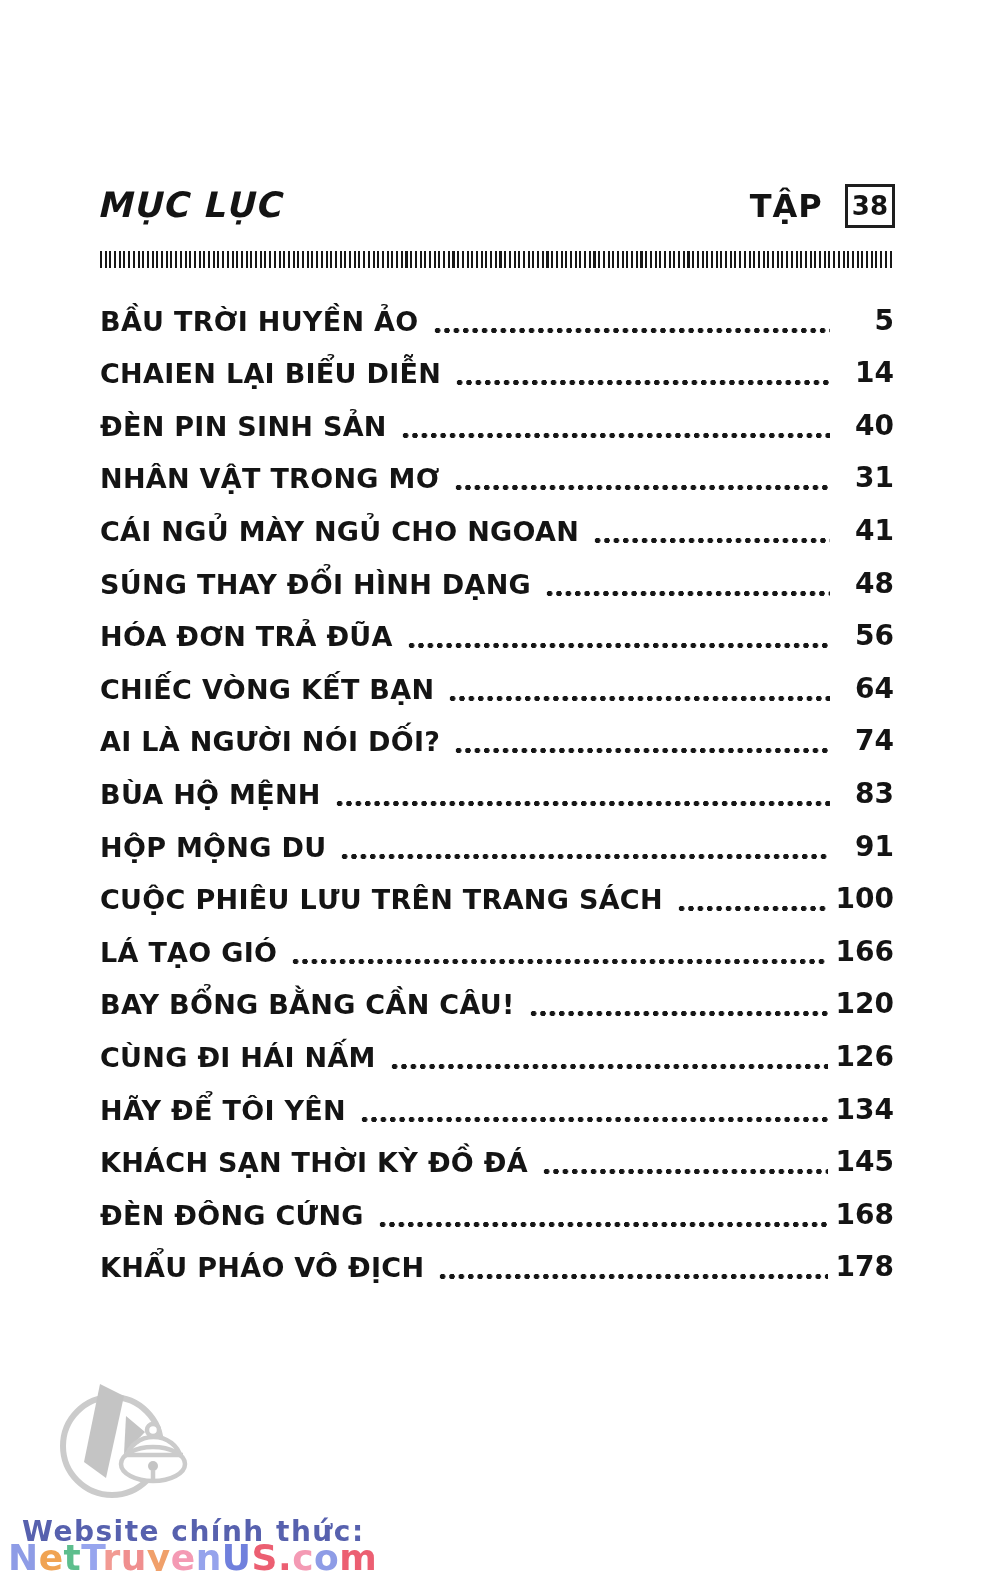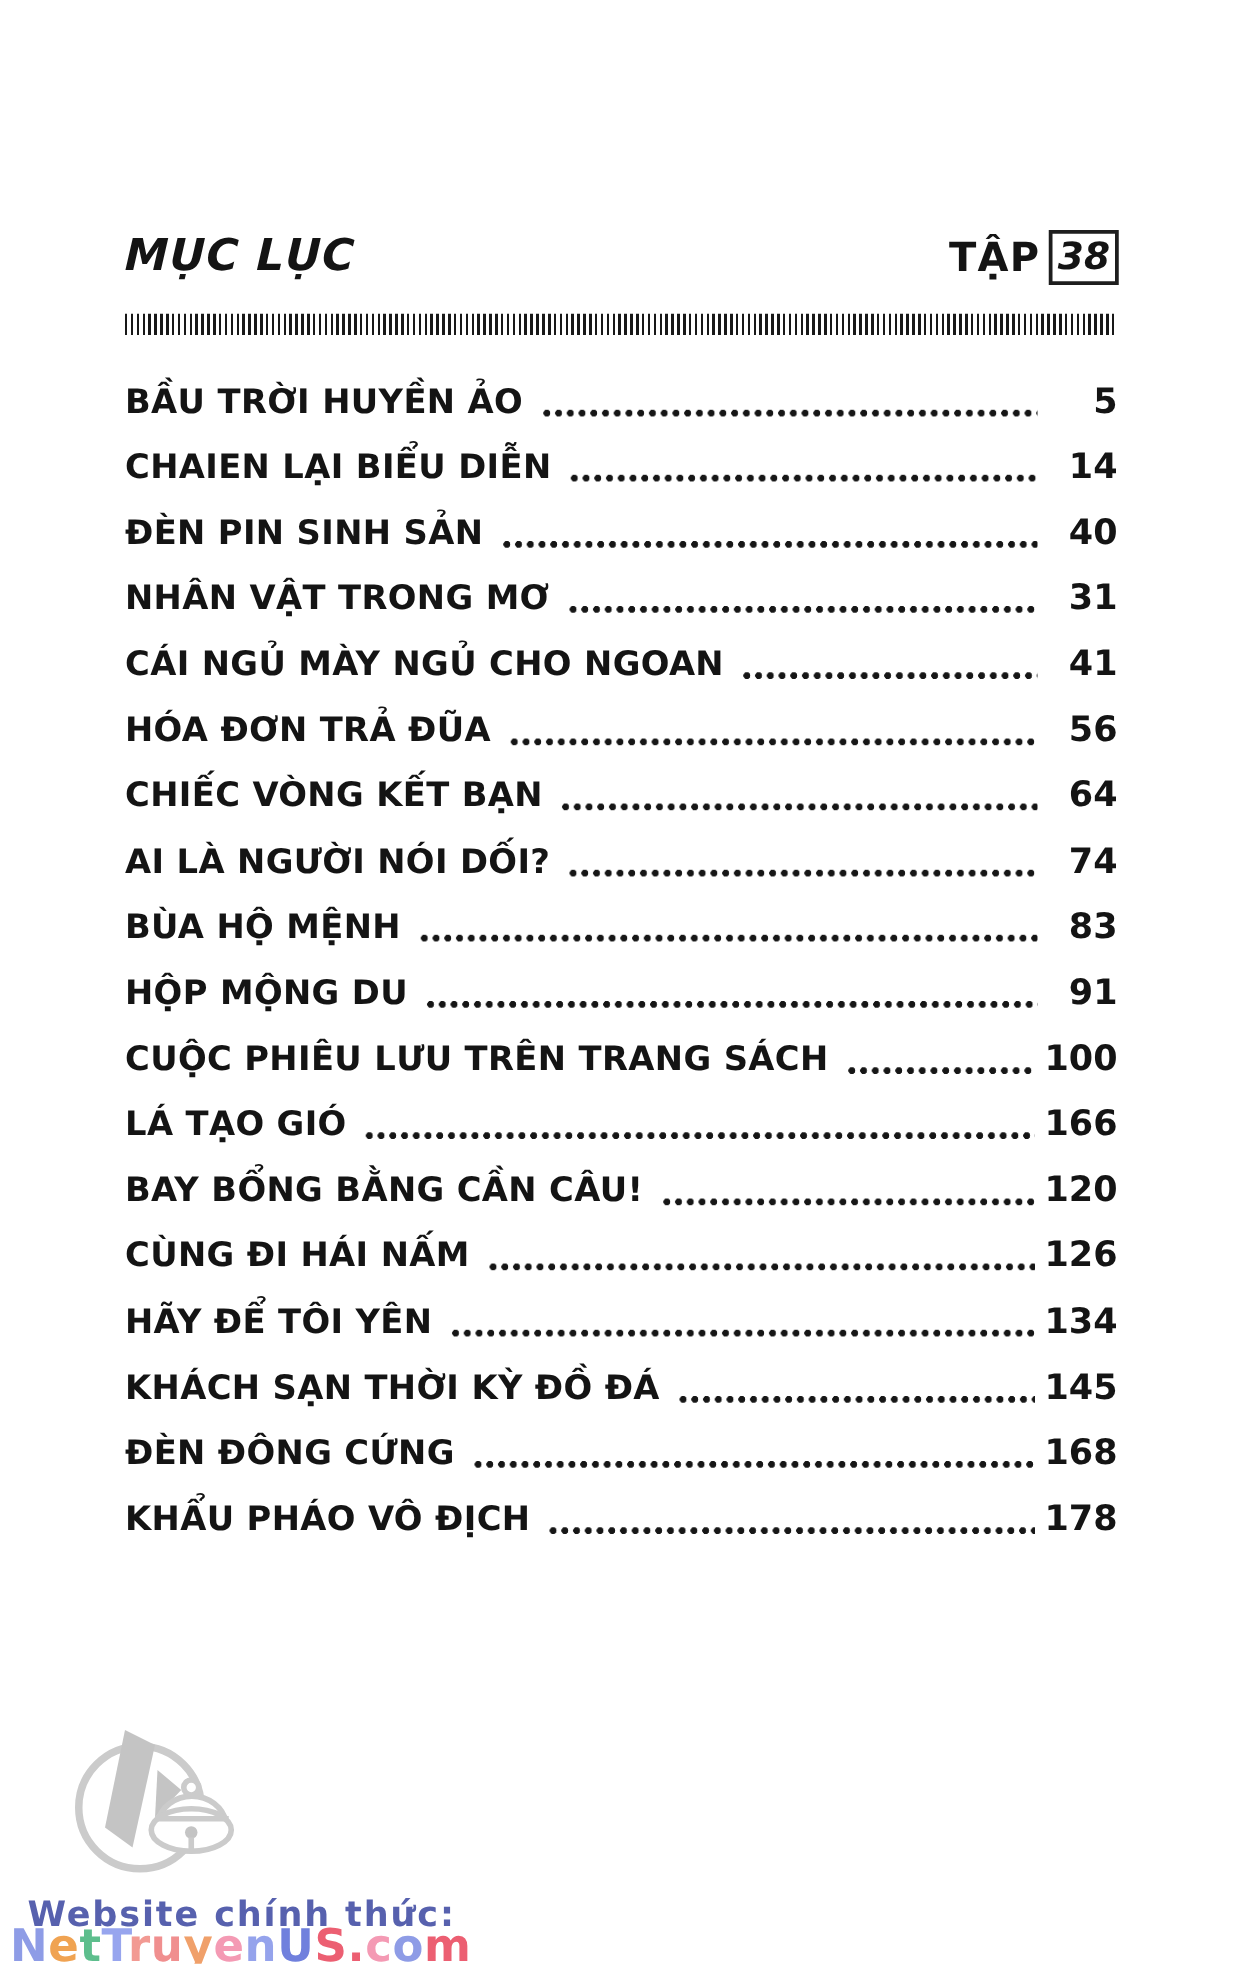--- a/index.html
+++ b/index.html
@@ -10,25 +10,25 @@
   }
   
   .header{
     position:absolute;left:100px;top:184px;width:795px;
     display:flex;justify-content:space-between;align-items:flex-start;
   }
   .page-title{
     margin:0;font-size:35px;font-weight:bold;font-style:italic;
     letter-spacing:1px;transform:skewX(-2deg);line-height:1.2;
   }
-  .volume{display:flex;align-items:center;gap:7px;font-weight:bold;}
+  .volume{display:flex;align-items:center;gap:22px;font-weight:bold;}
   .volume-label{font-size:32px;letter-spacing:1px;}
   .volume-box{
-    border:3px solid #1e1e1e;font-size:30px;line-height:36px;
-    padding:1px 4px;min-width:34px;text-align:left;font-style:italic;
+    border:3px solid #1e1e1e;font-size:26px;line-height:36px;
+    padding:1px 4px;min-width:34px;text-align:left;
   }
   
   .hatch{
     position:absolute;left:100px;top:251px;width:794px;height:17px;
     background:repeating-linear-gradient(90deg,#181818 0 2px,#ffffff 2px 4.7px);
   }
   
   .toc{position:absolute;left:100px;top:284px;width:794px;}
   .toc-row{
     display:flex;align-items:flex-end;height:52.6px;
@@ -90,20 +90,25 @@
     <span class="dot-leader"></span>
     <span class="page-num">31</span>
   </div>
 
   <div class="toc-row">
     <span class="chapter-title">CÁI NGỦ MÀY NGỦ CHO NGOAN</span>
     <span class="dot-leader"></span>
     <span class="page-num">41</span>
   </div>
 
+  <div class="toc-row">
+    <span class="chapter-title">SÚNG THAY ĐỔI HÌNH DẠNG</span>
+    <span class="dot-leader"></span>
+    <span class="page-num">48</span>
+  </div>
 
   <div class="toc-row">
     <span class="chapter-title">HÓA ĐƠN TRẢ ĐŨA</span>
     <span class="dot-leader"></span>
     <span class="page-num">56</span>
   </div>
 
   <div class="toc-row">
     <span class="chapter-title">CHIẾC VÒNG KẾT BẠN</span>
     <span class="dot-leader"></span>

